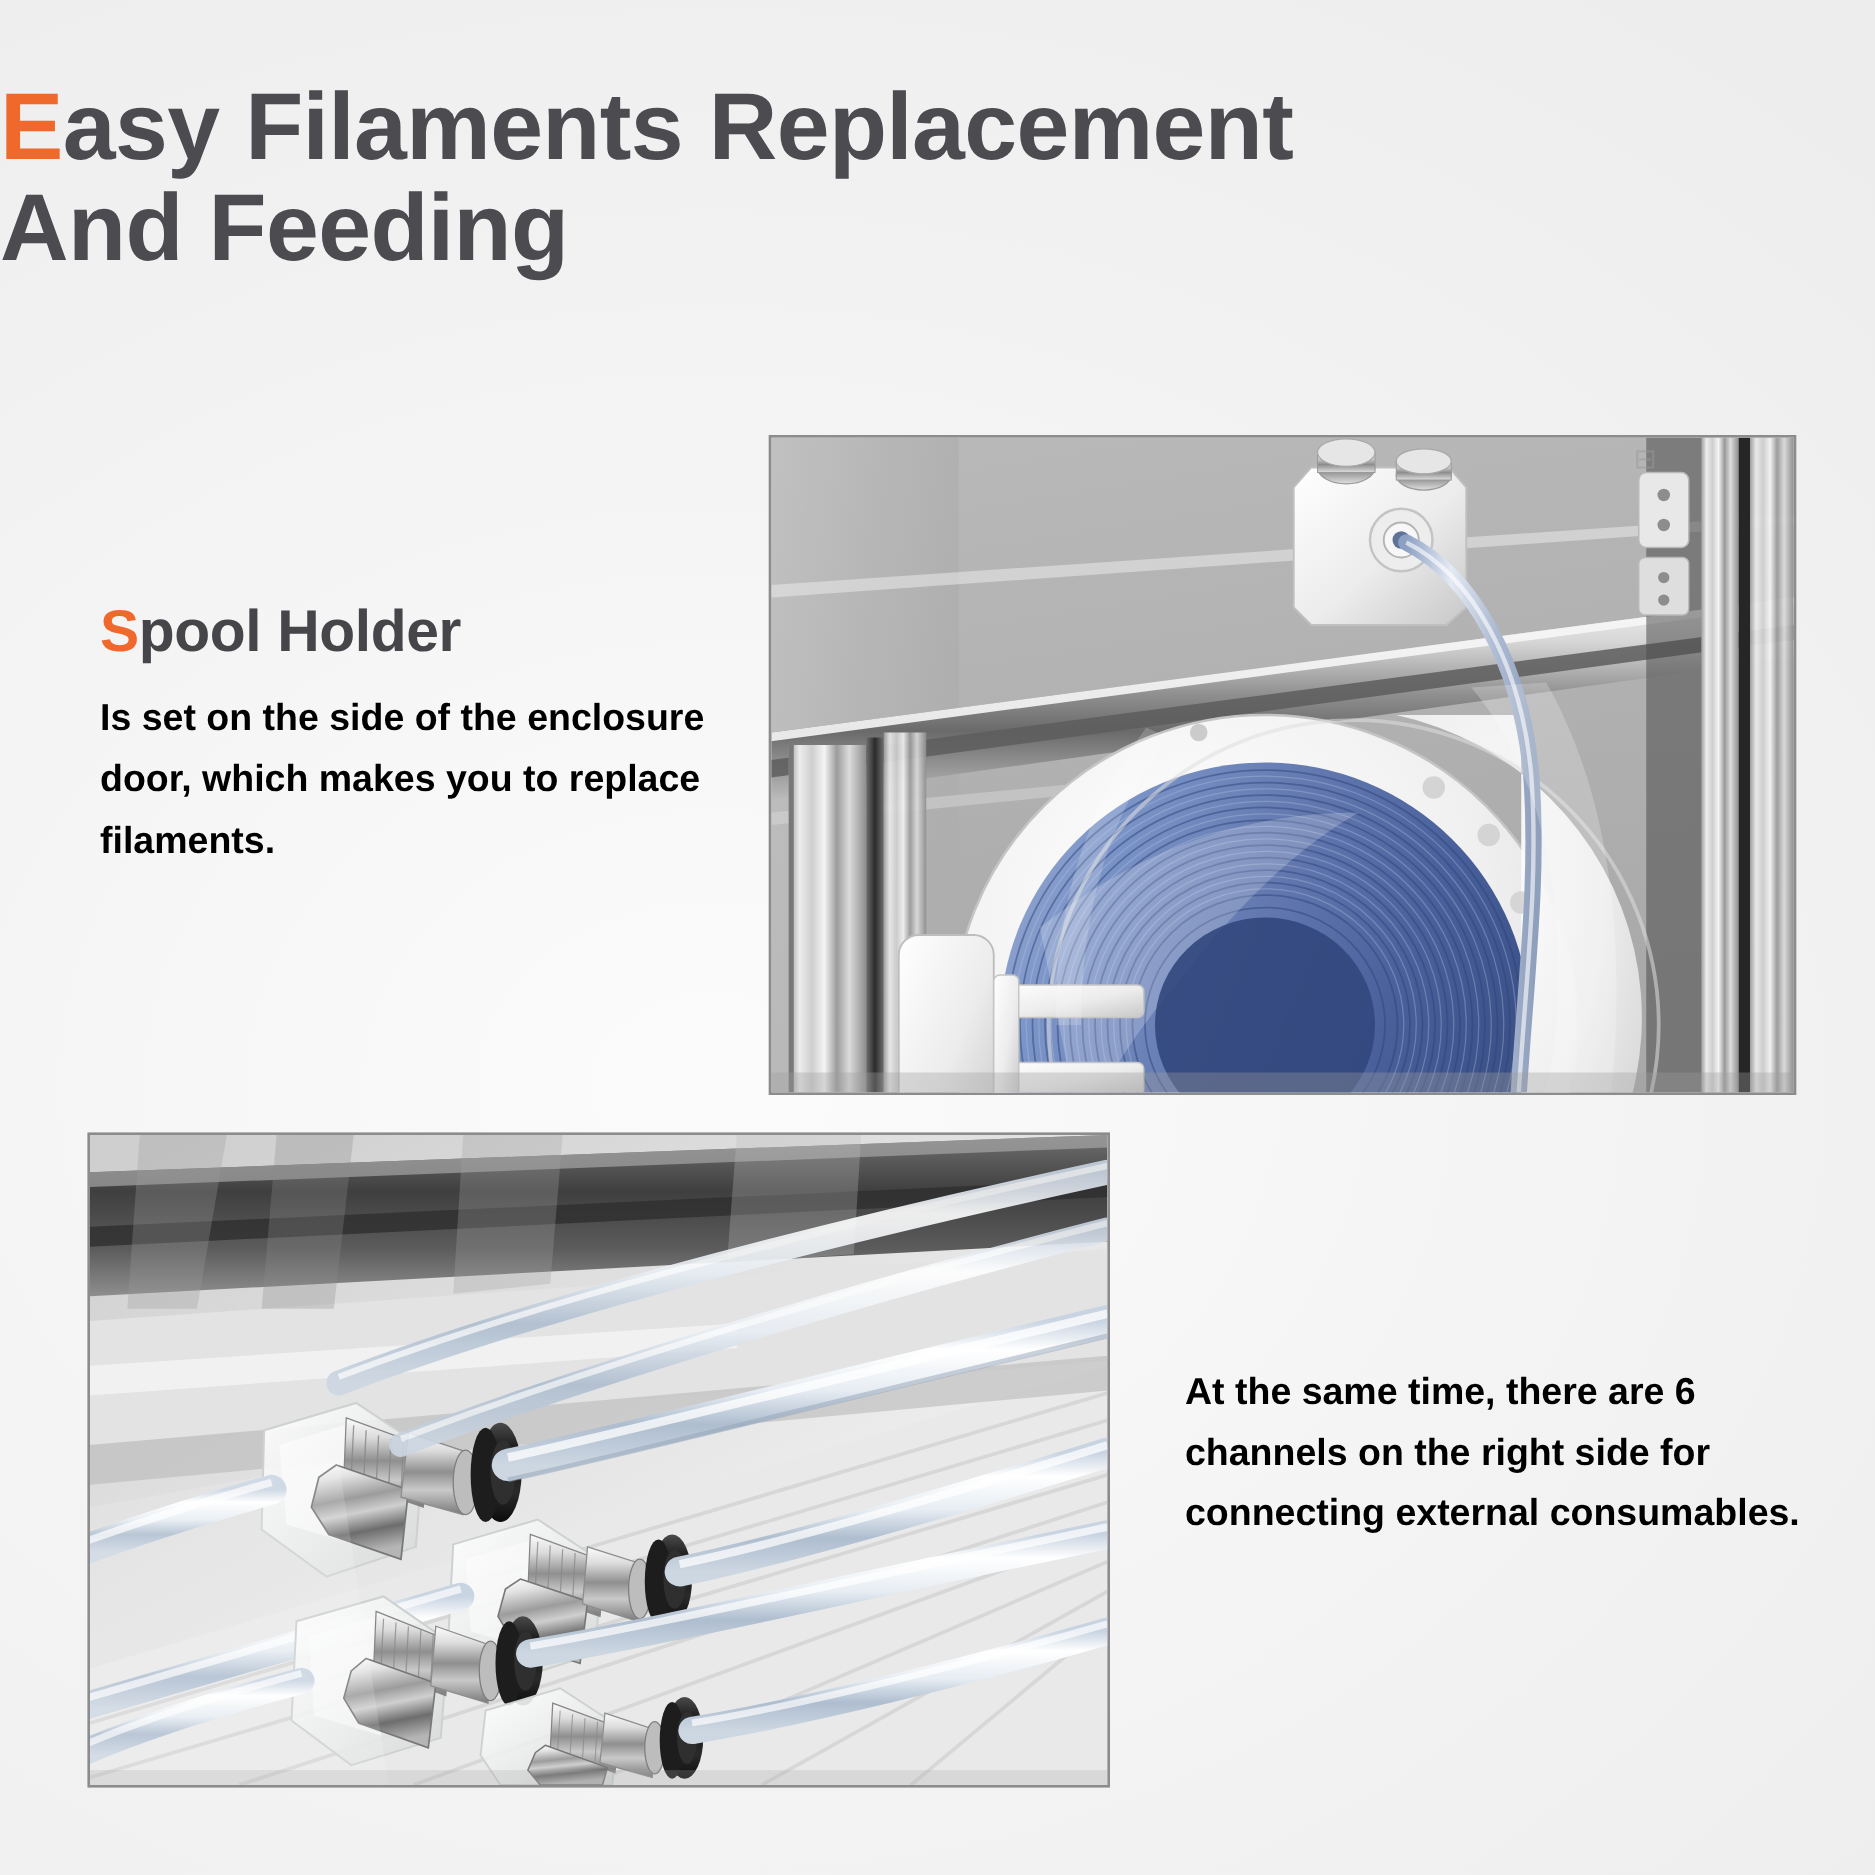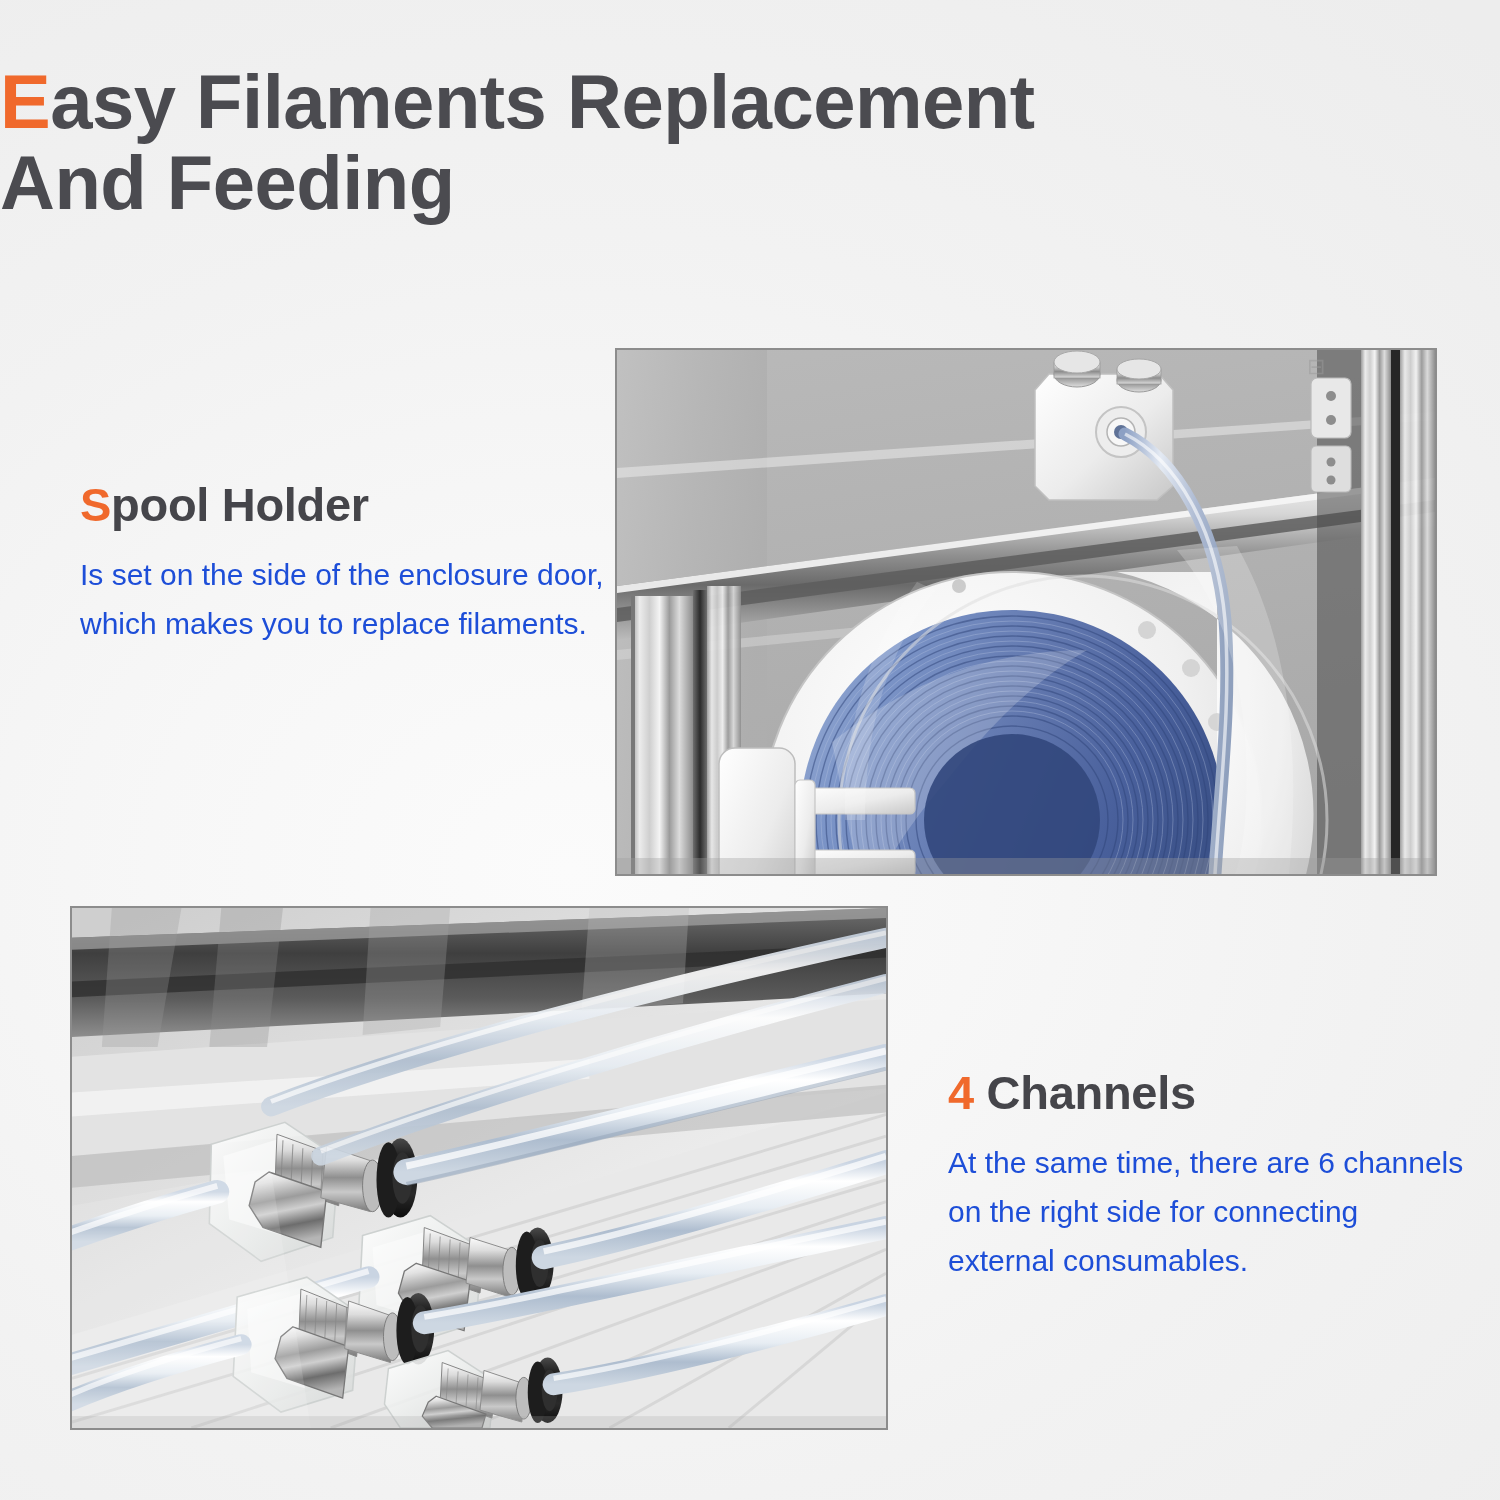--- a/index.html
+++ b/index.html
@@ -22,21 +22,21 @@
   .accent{ color:#F0692C; }
   .title-line{ display:block; white-space:nowrap; }
 
   
   .feature{ position:absolute; }
   .feature h2{
     font-size:47px; font-weight:bold; color:#45454a;
     letter-spacing:-0.3px; line-height:1.05; white-space:nowrap;
   }
   .feature p{
-    font-size:30px; color:#1d4ed8; line-height:1.62; font-weight:normal;
+    font-size:30px; color:#000000; line-height:1.62; font-weight:bold;
     margin-top:22px;
   }
   #feat-spool{ left:80px; top:480px; width:540px; }
   #feat-channels{ left:948px; top:1068px; width:520px; }
 
   
   .photo{
     position:absolute; overflow:hidden;
     border:2px solid #8c8c8c;
     background:#c9c9c9;
@@ -52,21 +52,20 @@
   <span class="title-line"><span class="accent">E</span><span>asy Filaments Replacement</span></span>
   <span class="title-line">And Feeding</span>
 </div>
 
 <div class="feature" id="feat-spool">
   <h2><span class="accent">S</span><span>pool Holder</span></h2>
   <p>Is set on the side of the enclosure door, which makes you to replace filaments.</p>
 </div>
 
 <div class="feature" id="feat-channels">
-  <h2><span class="accent">4</span><span> Channels</span></h2>
   <p>At the same time, there are 6 channels on the right side for connecting external consumables.</p>
 </div>
 
 <div class="photo" id="photo-spool">
   <svg viewBox="0 0 818 524" preserveAspectRatio="none">
     <defs>
       <linearGradient id="wallG" x1="0" y1="0" x2="0.25" y2="1">
         <stop offset="0%" stop-color="#b9b9b9"></stop>
         <stop offset="45%" stop-color="#b2b2b2"></stop>
         <stop offset="100%" stop-color="#a9a9a9"></stop>

